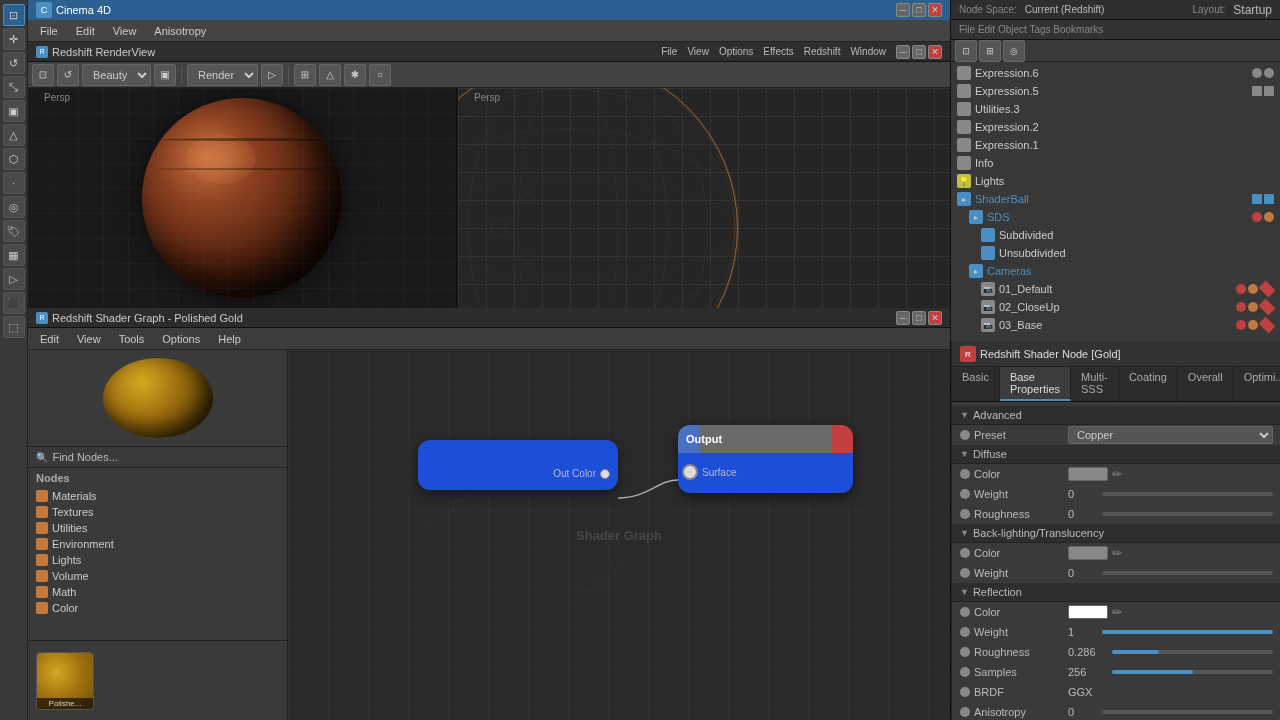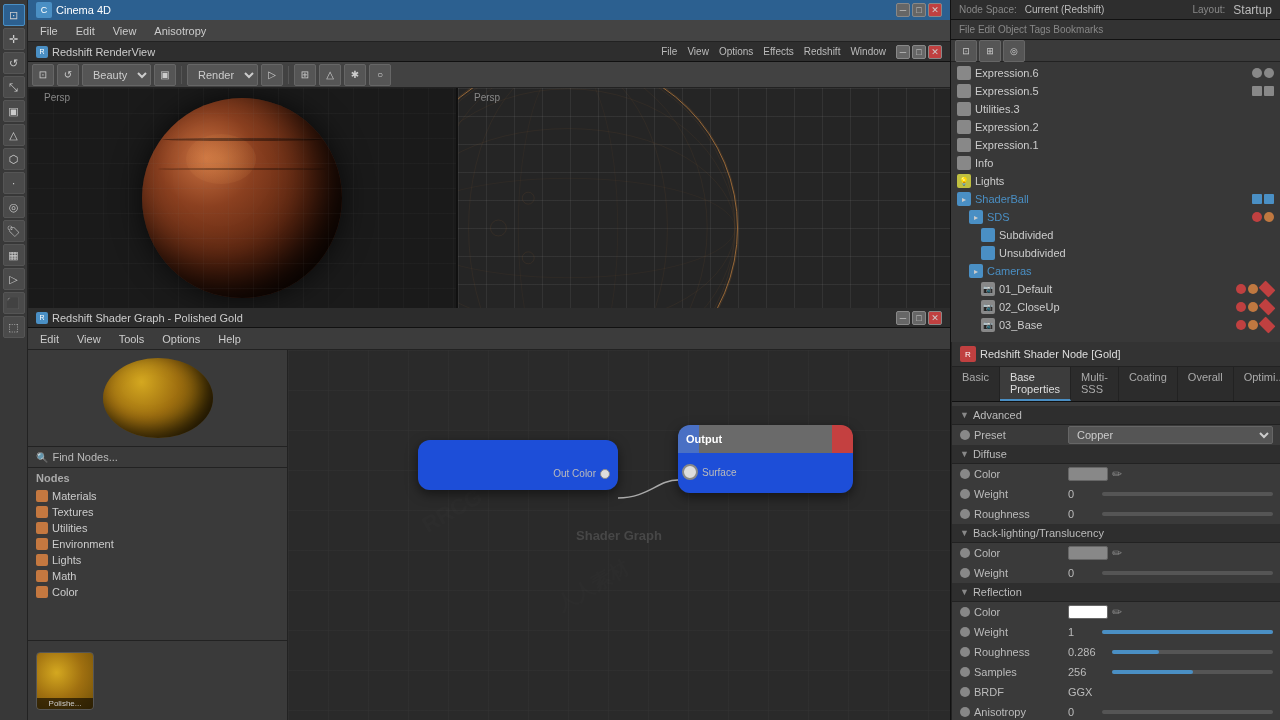--- a/index.html
+++ b/index.html
@@ -347,20 +347,24 @@
             <div class="node-tree-item">
               <div class="ni" style="background:#c47840;"></div>
               <span class="nl">Environment</span>
             </div>
             <div class="node-tree-item">
               <div class="ni" style="background:#c47840;"></div>
               <span class="nl">Lights</span>
             </div>
             <div class="node-tree-item">
               <div class="ni" style="background:#c47840;"></div>
+              <span class="nl">Volume</span>
+            </div>
+            <div class="node-tree-item">
+              <div class="ni" style="background:#c47840;"></div>
               <span class="nl">Math</span>
             </div>
             <div class="node-tree-item">
               <div class="ni" style="background:#c47840;"></div>
               <span class="nl">Color</span>
             </div>
           </div>
 
           <div style="height:80px;border-top:1px solid #222;display:flex;align-items:center;padding:4px;">
             <div class="preview-item gold">

